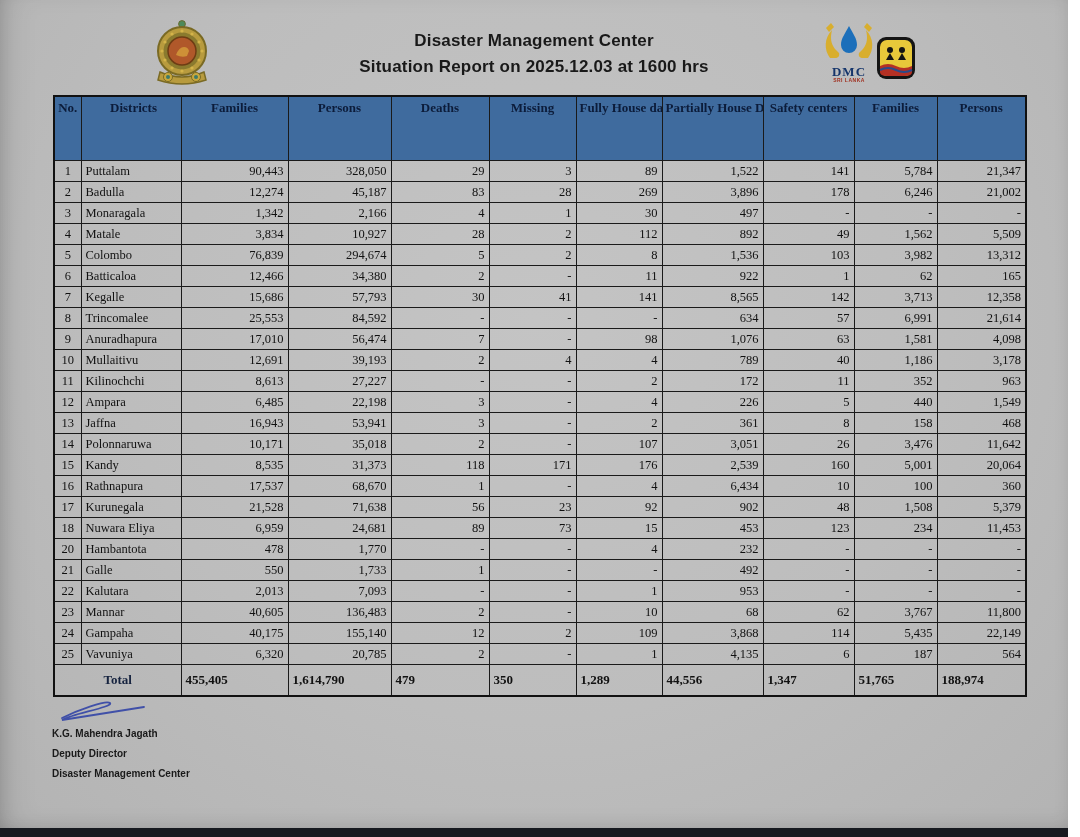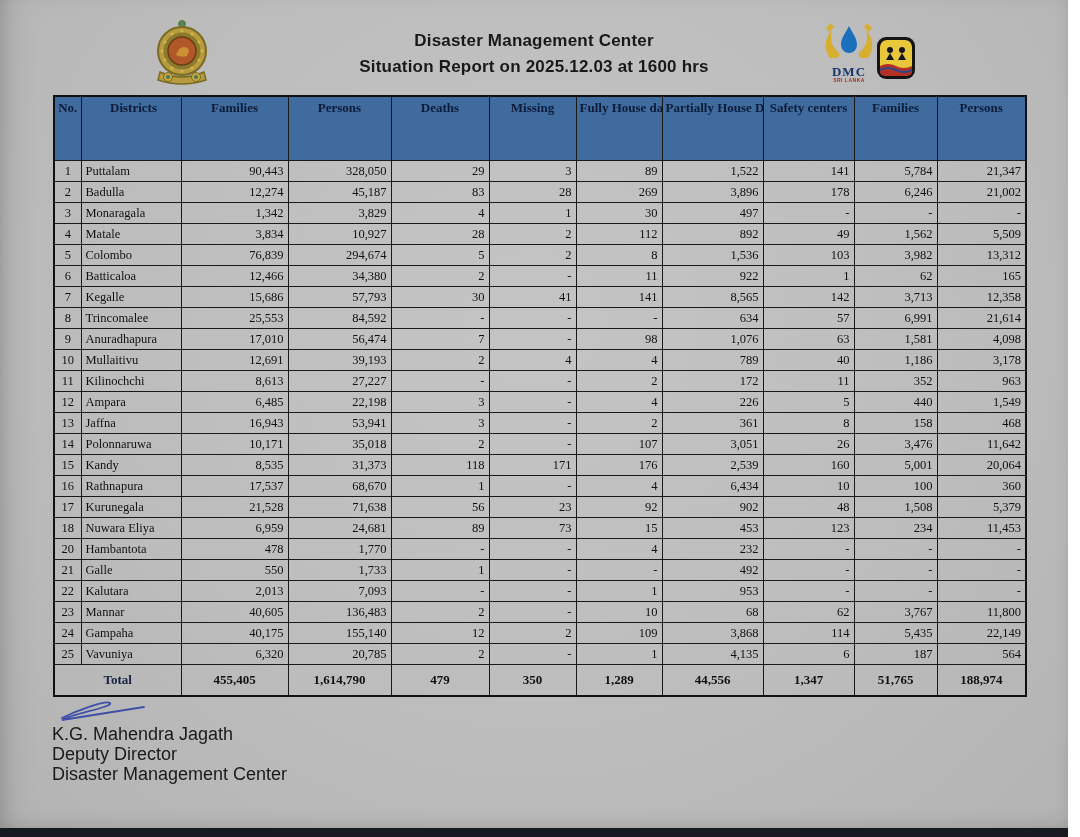--- a/index.html
+++ b/index.html
@@ -51,25 +51,25 @@
     padding:0 4px;line-height:18px;
   }
   tbody td.c-left{text-align:left;}
   tbody td.c-right{text-align:right;}
   tbody td.c-center{text-align:center;}
   tfoot td{
     height:30px;font-size:13px;font-weight:bold;color:#111;
     padding:0 4px;border:2px solid #111;
   }
   tfoot td.total-label{text-align:center;color:#16233f;}
-  tfoot td.total-val{text-align:center;margin-top:8px;}
+  tfoot td.total-val{text-align:left;margin-top:8px;}
   
   .sig-block{position:absolute;left:52px;top:698px;}
   .sig-scribble{display:block;margin-left:6px;}
-  .sig-line{font-size:18px;font-weight:normal;color:#1a1a1a;line-height:20px;}
+  .sig-line{font-size:10px;font-weight:bold;color:#1a1a1a;line-height:20px;}
 </style>
 </head>
 <body>
 
 <div class="page">
 
   <svg class="emblem" viewBox="0 0 72 66">
     <rect x="33" y="1" width="6" height="7" rx="1" fill="#3e7a6a"></rect>
     <circle cx="36" cy="4" r="3.4" fill="#4d8a5a" stroke="#6b6b2e" stroke-width="1"></circle>
     <circle cx="36" cy="31" r="24" fill="#b89b3e" stroke="#7a6a24" stroke-width="2"></circle>
@@ -178,21 +178,21 @@
           <td class="c-right">269</td>
           <td class="c-right">3,896</td>
           <td class="c-right">178</td>
           <td class="c-right">6,246</td>
           <td class="c-right">21,002</td>
         </tr>
         <tr>
           <td class="c-center">3</td>
           <td class="c-left">Monaragala</td>
           <td class="c-right">1,342</td>
-          <td class="c-right">3,829</td>
+          <td class="c-right">2,166</td>
           <td class="c-right">4</td>
           <td class="c-right">1</td>
           <td class="c-right">30</td>
           <td class="c-right">497</td>
           <td class="c-right">-</td>
           <td class="c-right">-</td>
           <td class="c-right">-</td>
         </tr>
         <tr>
           <td class="c-center">4</td>

